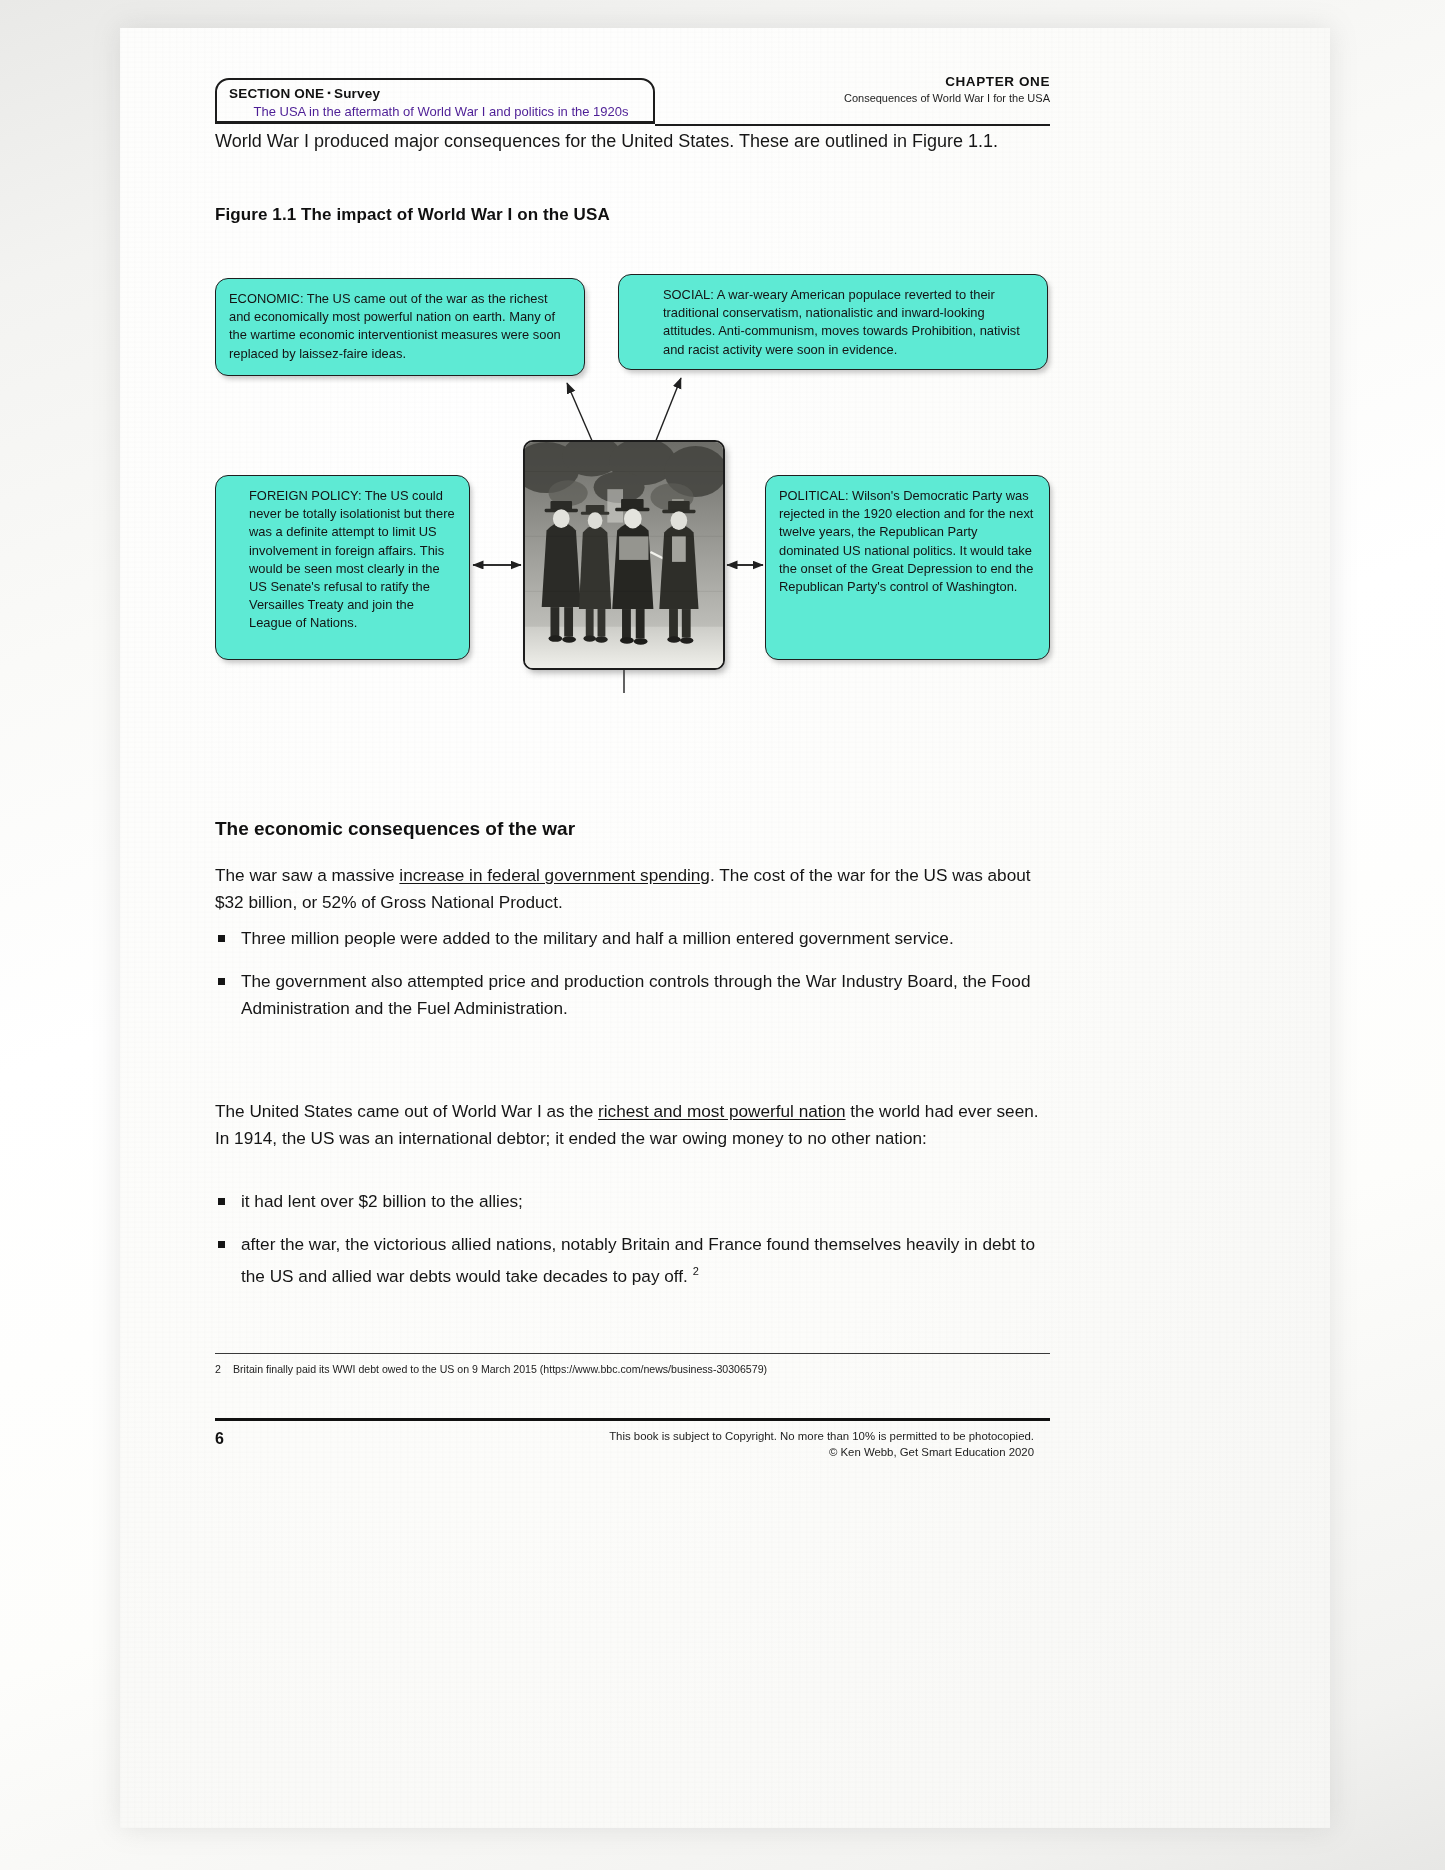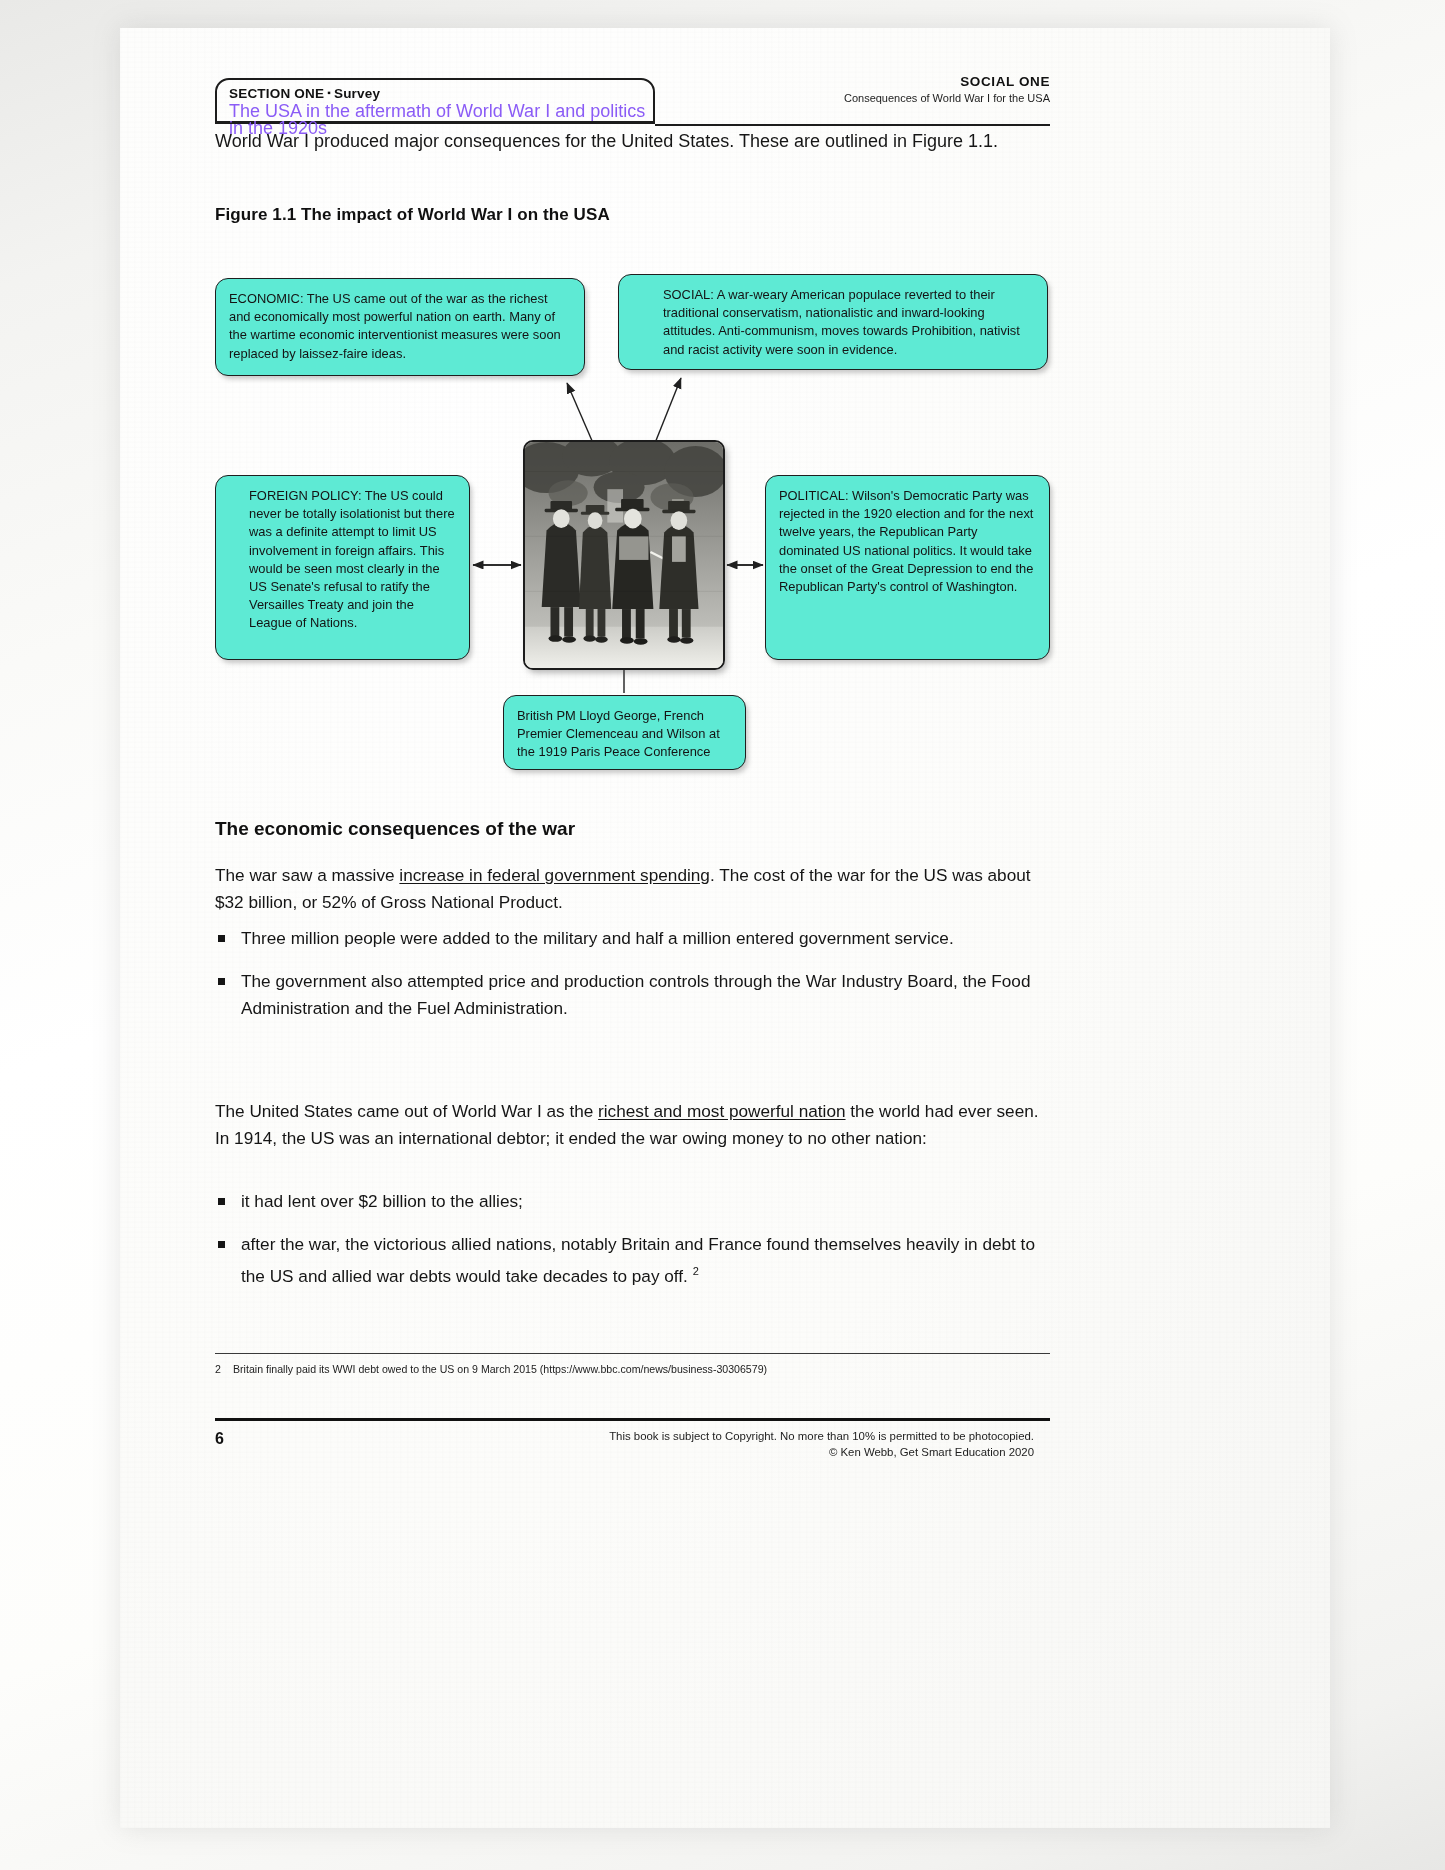--- a/index.html
+++ b/index.html
@@ -42,21 +42,21 @@
   .hdr-tab {
     position:absolute; left:0; top:8px; width:440px; height:46px;
     border:2.2px solid #1c1c1c;
     border-bottom:3px solid #1c1c1c;
     border-radius:14px 14px 0 0;
     padding:5px 0 0 12px;
     background:transparent;
   }
   .hdr-tab-l1 { font-size:13.5px; font-weight:bold; letter-spacing:.2px; color:#111; line-height:16px; }
   .hdr-tab-l1 .dot { font-size:10px; vertical-align:2px; padding:0 3px; }
-  .hdr-tab-l2 { font-size:18px; color:#8b5cf6; line-height:17px; margin-top:1px; }
+  .hdr-tab-l2 { font-size:13px; color:#4c1d95; line-height:17px; margin-top:1px;text-align:center; }
   .hdr-right { position:absolute; right:0; top:4px; width:395px; text-align:right; }
   .hdr-r1 { font-size:13.5px; font-weight:bold; letter-spacing:.6px; color:#111; }
   .hdr-r2 { font-size:11px; color:#1d1d1d; margin-top:3px; }
   .hdr-rule {
     position:absolute; right:0; top:54px; width:395px; height:0;
     border-top:2.6px solid #1c1c1c;
   }
 
   
   .intro {
@@ -150,21 +150,21 @@
 <div class="content">
 
   <div class="header">
     <div class="hdr-tab">
       <div class="hdr-tab-l1">
         <span>SECTION ONE</span><span class="dot">▪</span><span>Survey</span>
       </div>
       <div class="hdr-tab-l2">The USA in the aftermath of World War I and politics in the 1920s</div>
     </div>
     <div class="hdr-right">
-      <div class="hdr-r1">SOCIAL ONE</div>
+      <div class="hdr-r1">CHAPTER ONE</div>
       <div class="hdr-r2">Consequences of World War I for the USA</div>
     </div>
     <div class="hdr-rule"></div>
   </div>
 
   <div class="intro">World War I produced major consequences for the United States. These are outlined in Figure 1.1.</div>
   <div class="fig-title">Figure 1.1 The impact of World War I on the USA</div>
 
   <div class="figure">
 
@@ -277,21 +277,20 @@
 
         <g opacity="0.13">
           <rect x="0" y="0" width="202" height="230" fill="none"></rect>
           <line x1="0" y1="30" x2="202" y2="30" stroke="#000" stroke-width="0.5"></line>
           <line x1="0" y1="96" x2="202" y2="96" stroke="#000" stroke-width="0.5"></line>
           <line x1="0" y1="152" x2="202" y2="152" stroke="#000" stroke-width="0.5"></line>
         </g>
       </svg>
     </div>
 
-    <div class="rbox" id="box-caption">British PM Lloyd George, French Premier Clemenceau and Wilson at the 1919 Paris Peace Conference</div>
   </div>
 
   <div class="sec-head">The economic consequences of the war</div>
 
   <div class="body-p" style="top:862px;"><span>The war saw a massive </span><span class="u">increase in federal government spending</span><span>. The cost of the war for the US was about $32 billion, or 52% of Gross National Product.</span></div>
 
   <ul class="bl" style="top:925px;">
     <li>Three million people were added to the military and half a million entered government service.</li>
     <li>The government also attempted price and production controls through the War Industry Board, the Food Administration and the Fuel Administration.</li>
   </ul>

